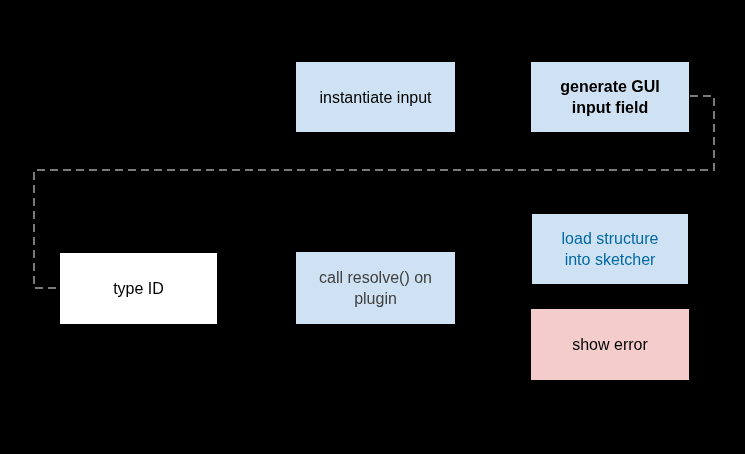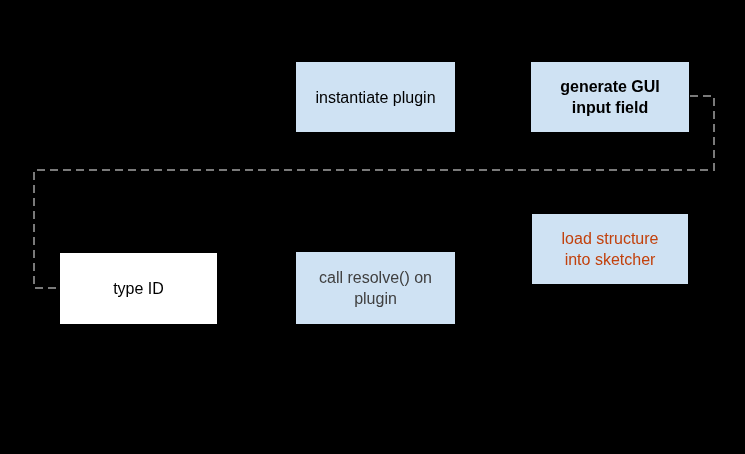--- a/index.html
+++ b/index.html
@@ -49,36 +49,39 @@
 </head>
 <body>
 
 <div class="canvas">
 
   <svg class="connector-svg" viewBox="0 0 745 454" xmlns="http://www.w3.org/2000/svg">
     <polyline points="690,96 714,96 714,170 34,170 34,288 58,288" fill="none" stroke-width="2" stroke-dasharray="8 5" stroke="#7a7a7a"></polyline>
   </svg>
 
   <div class="node n0" style="background-color: rgb(207, 226, 243);">
-    <span class="node-label" style="color: rgb(0, 0, 0);">instantiate plugin</span>
+    <span class="node-label" style="color: rgb(0, 0, 0);">instantiate input</span>
   </div>
 
   <div class="node n1" style="background-color: rgb(207, 226, 243); font-weight: bold;">
     <span class="node-label" style="color: rgb(0, 0, 0);">generate GUI
 input field</span>
   </div>
 
   <div class="node n2" style="background-color: rgb(255, 255, 255);">
     <span class="node-label" style="color: rgb(0, 0, 0);">type ID</span>
   </div>
 
   <div class="node n3" style="background-color: rgb(207, 226, 243);">
     <span class="node-label" style="color: #404040;">call resolve() on
 plugin</span>
   </div>
 
   <div class="node n4" style="background-color: rgb(207, 226, 243);">
-    <span class="node-label" style="color: #c2410c;">load structure
+    <span class="node-label" style="color: #0369a1;">load structure
 into sketcher</span>
   </div>
 
+  <div class="node n5" style="background-color: rgb(244, 204, 204);">
+    <span class="node-label" style="color: rgb(0, 0, 0);">show error</span>
+  </div>
 
 </div>
 
 </body></html>

